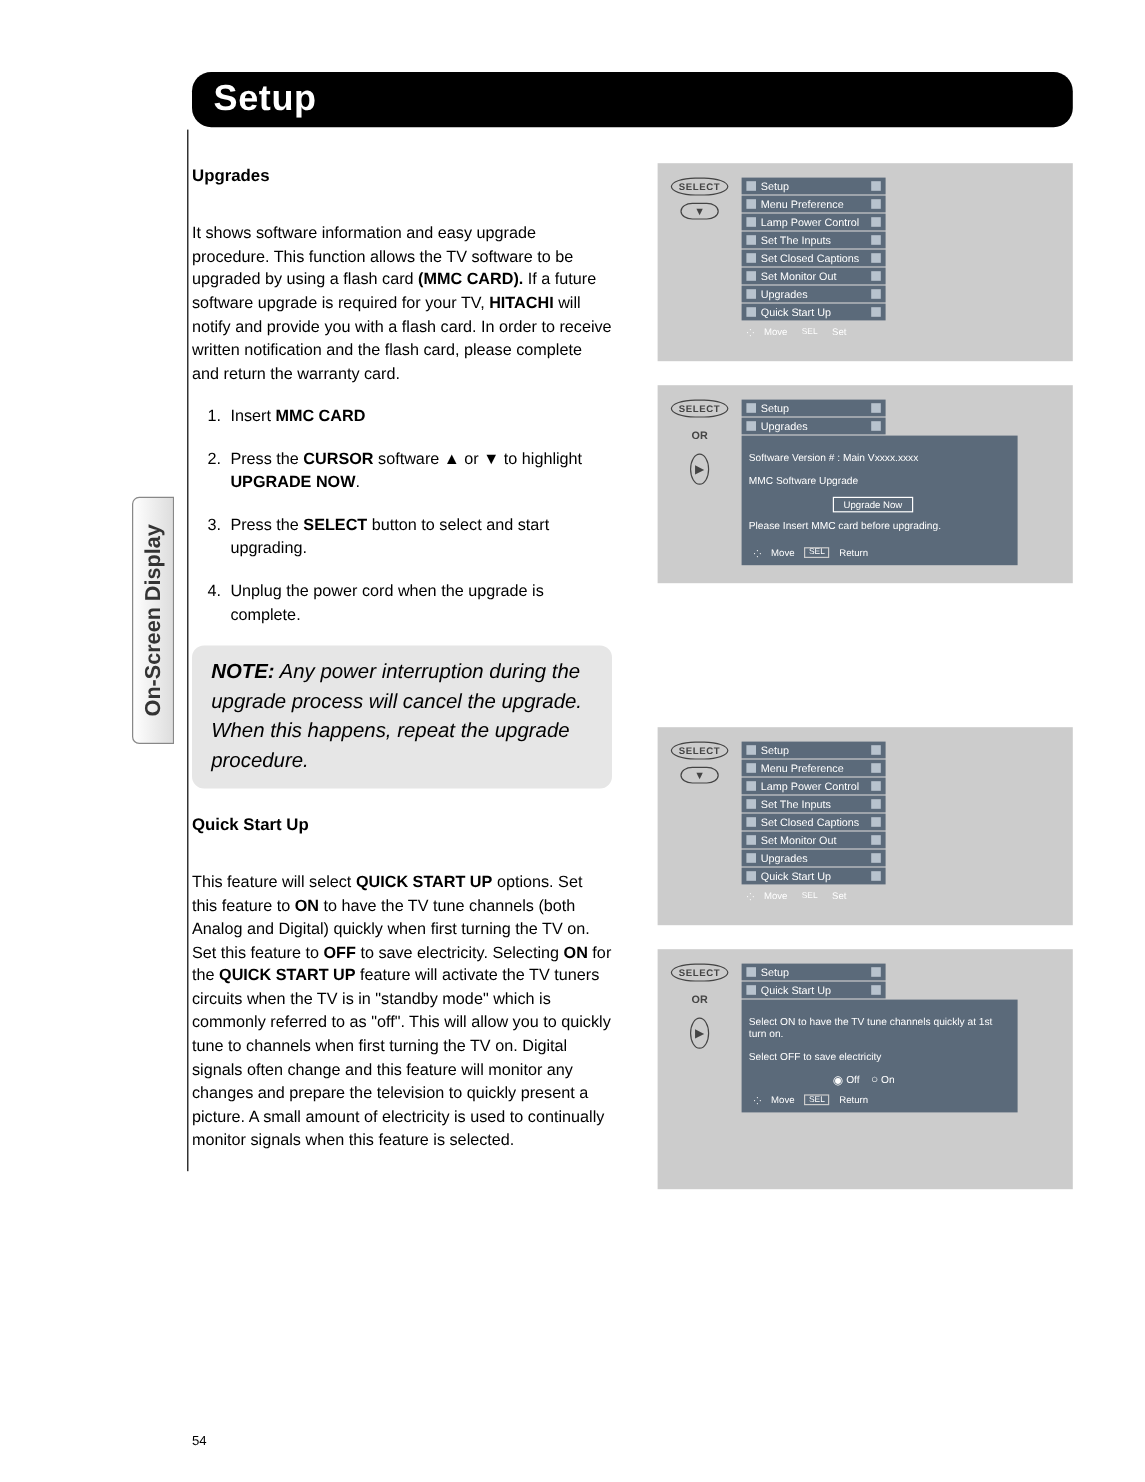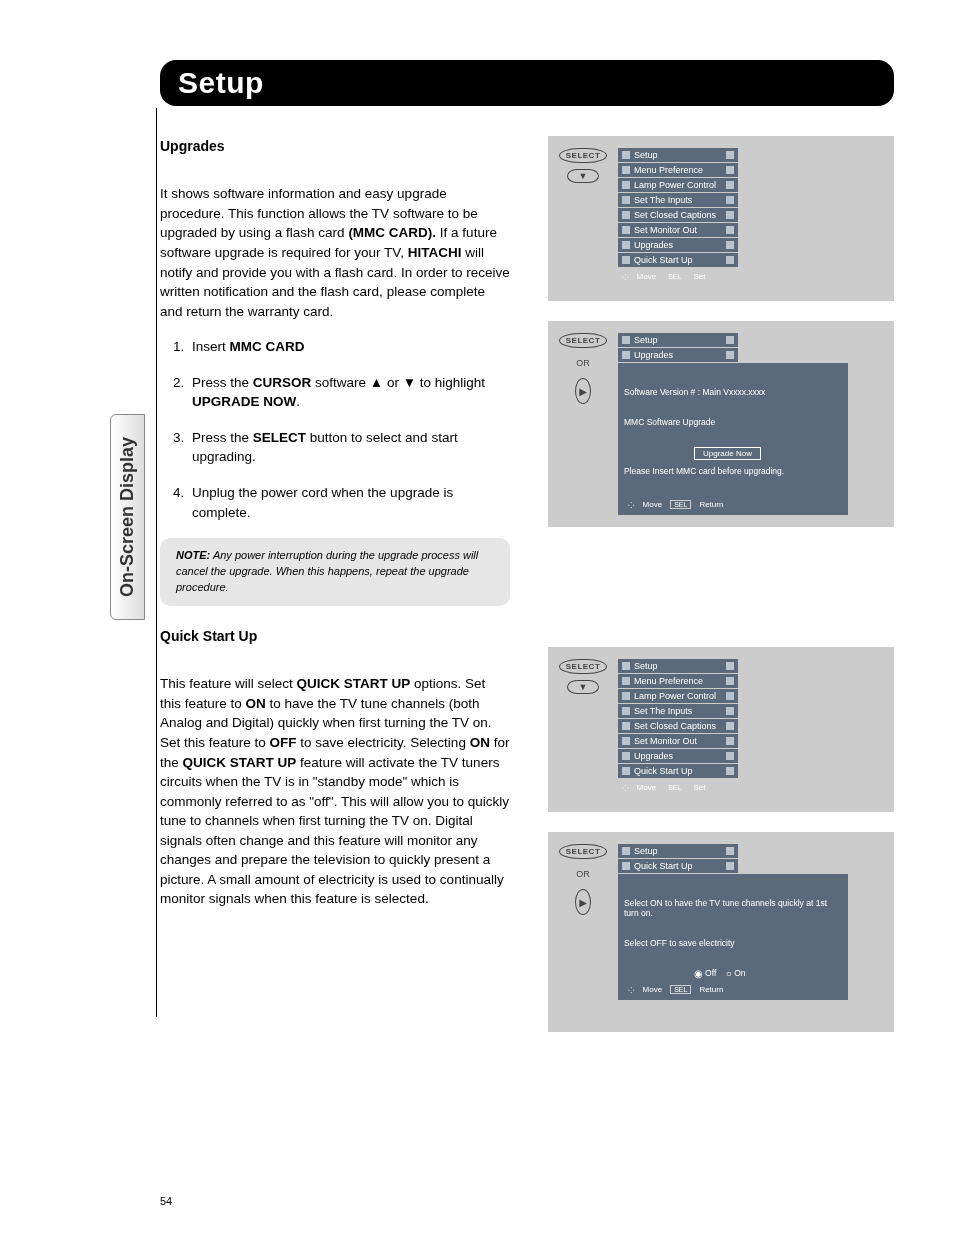--- a/index.html
+++ b/index.html
@@ -9,37 +9,37 @@
   .title-bar h1 { color: #fff; font-size: 30px; font-weight: bold; letter-spacing: 0.5px; }
   .side-tab { position: absolute; left: 110px; top: 620px; transform: rotate(-90deg); transform-origin: left top; background: linear-gradient(#fff,#ddd); border: 1px solid #888; border-radius: 6px 6px 0 0; padding: 6px 22px; font-weight: bold; font-size: 18px; color: #333; }
   .content { display: flex; gap: 38px; }
   .left-col { width: 350px; flex-shrink: 0; font-size: 13.5px; line-height: 1.45; }
   .right-col { flex: 1; display: flex; flex-direction: column; gap: 20px; }
   .section-title { font-weight: bold; font-size: 14px; margin-bottom: 3px; }
   .para { margin-bottom: 14px; margin-top: 28px; }
   .bold { font-weight: bold; }
   ol.steps { margin: 8px 0 16px 10px; padding-left: 18px; }
   ol.steps li { margin-bottom: 14px; padding-left: 4px; margin-top: 16px; }
-  .note-box { background: #e6e6e6; border-radius: 10px; padding: 10px 16px; font-style: italic; font-size: 11px; margin: 8px 0 20px 0; }
+  .note-box { background: #e6e6e6; border-radius: 10px; padding: 10px 16px; font-style: italic; font-size: 17px; margin: 8px 0 20px 0; }
   .note-label { font-weight: bold; font-style: italic; }
   .right-spacer { height: 80px; }
   .panel { background: #ccc; padding: 12px; display: flex; gap: 12px; align-items: flex-start; min-height: 165px; }
   .panel-controls { width: 46px; display: flex; flex-direction: column; align-items: center; gap: 6px; font-size: 9px; color: #444; }
   .select-btn { border: 1px solid #444; border-radius: 50%/60%; padding: 2px 6px; font-size: 8px; font-weight: bold; letter-spacing: 0.5px; }
   .down-btn { border: 1px solid #444; border-radius: 50%/80%; width: 32px; height: 14px; display: flex; justify-content: center; align-items: center; font-size: 9px; }
   .right-btn { border: 1px solid #444; border-radius: 50%/50%; width: 16px; height: 26px; display: flex; justify-content: center; align-items: center; font-size: 10px; }
-  .or-label { font-size: 9px; margin: 4px 0; }
+  .or-label { font-size: 9px; margin: 4px 0; font-weight: bold; }
   .osd { flex: 1; font-size: 9px; color: #fff; }
   .osd-header, .osd-row { background: #5b6a7a; display: flex; align-items: center; justify-content: space-between; padding: 2px 4px; margin-bottom: 1px; width: 120px; }
   .osd-row .flag, .osd-header .flag { width: 8px; height: 8px; background: #b8c3ce; }
   .osd-row .label, .osd-header .label { flex: 1; margin-left: 4px; }
   .osd-footer { display: flex; gap: 8px; font-size: 8px; padding: 3px 4px; width: 200px; align-items: center; }
   .sel-box { border: 1px solid #ccc; padding: 0 3px; font-size: 7px; }
   .osd-body { background: #5b6a7a; width: 230px; padding: 4px 6px 2px 6px; }
-  .osd-text { font-size: 8.5px; margin: 20px 0; color: #fff; }
+  .osd-text { font-size: 8.5px; margin: 9px 0; color: #fff; }
   .upgrade-btn { display: inline-block; border: 1px solid #fff; padding: 1px 8px; font-size: 8px; margin-left: 70px; }
   .radio-row { font-size: 8.5px; margin: 4px 0 2px 70px; }
   .radio-dot { font-size: 10px; vertical-align: middle; }
   .page-num { position: absolute; left: 160px; bottom: 28px; font-size: 11px; }
   .vrule { position: absolute; left: 156px; top: 108px; bottom: 55px; width: 1px; background: #000; }
 </style>
 </head>
 <body>
 
 <div class="page">

